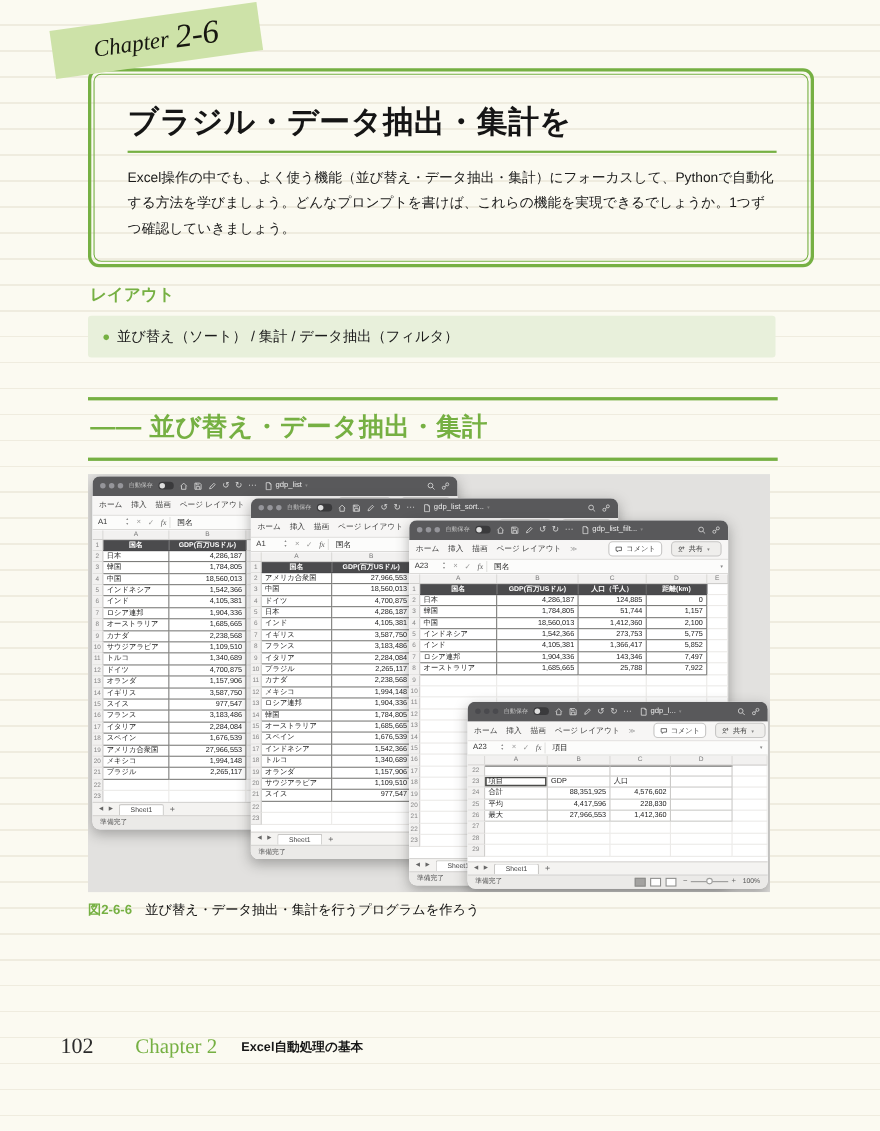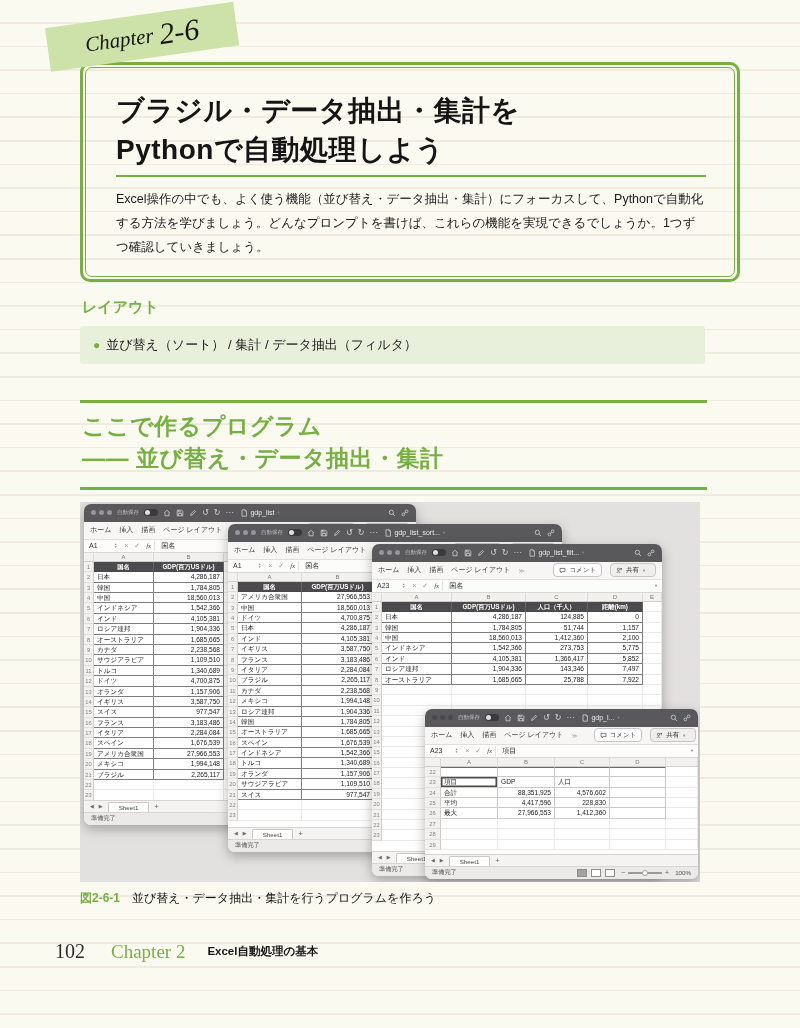--- a/index.html
+++ b/index.html
@@ -43,21 +43,21 @@
   .body-text { margin-top:15px; font-size:12.5px; line-height:1.9; color:#1b1b1b; width:662px; }
 
   
   .figure { position:relative; margin-top:12px; width:620px; height:380px; background:var(--figbg); overflow:hidden; }
   .caption { margin-top:8px; font-size:12px; color:#111; }
   .cap-label { color:var(--accent); font-weight:bold; margin-right:12px; }
 
   
   .footer { position:absolute; left:55px; top:940px; display:flex; align-items:center; }
   .page-num { font-family:"Liberation Serif","DejaVu Serif",serif; font-size:20px; color:#2b2b2b; }
-  .chap { font-family:"Liberation Serif","DejaVu Serif",serif; font-size:19px; color:var(--accent); margin-left:26px; }
+  .chap { font-family:"Liberation Serif","DejaVu Serif",serif; font-size:19px; color:var(--accent); margin-left:38px; }
   .chap-title { font-size:11.5px; color:#161616; margin-left:22px; font-weight:bold; }
 
   
   .xlwin { position:absolute; display:flex; flex-direction:column; background:#fff; border-radius:7px;
            overflow:hidden; box-shadow:0 4px 12px rgba(40,40,40,.35); }
   .titlebar { flex:none; height:18px; background:var(--titlebar); display:flex; align-items:center; padding:0 7px; gap:5px; color:#cfcfcf; }
   .traffic { display:flex; gap:3px; }
   .dot { width:5px; height:5px; border-radius:50%; background:#95959a; }
   .xlwin.front .dot { background:#4a4a4e; }
   .autosave-label { font-size:5.5px; color:#c2c2c2; white-space:nowrap; }
@@ -117,34 +117,32 @@
     <span class="ch-word">Chapter</span>
     <span class="ch-num">2-6</span>
   </div>
 
   <div class="content">
 
     <div class="title-box">
       <div class="title-box-inner">
         <h1 class="page-title">
           <span>ブラジル・データ抽出・集計を</span><br>
-          <span>Pythonで自動処理しよう</span>
         </h1>
         <hr class="green-hr">
         <p class="intro">Excel操作の中でも、よく使う機能（並び替え・データ抽出・集計）にフォーカスして、Pythonで自動化する方法を学びましょう。どんなプロンプトを書けば、これらの機能を実現できるでしょうか。1つずつ確認していきましょう。</p>
       </div>
     </div>
 
     <h2 class="kw-heading">レイアウト</h2>
     <div class="kw-box">
       <span class="kw-bullet">●</span><span>並び替え（ソート） / 集計 / データ抽出（フィルタ）</span>
     </div>
 
     <div class="section-head">
-      <div>ここで作るプログラム</div>
       <div>―― 並び替え・データ抽出・集計</div>
     </div>
 
 
     <div class="figure" id="figure">
         <div class="xlwin" style="left: 4px; top: 2px; width: 332px; height: 321px; z-index: 1;">
           <div class="titlebar">
             <span class="traffic">
               <span class="dot"></span>
               <span class="dot"></span>
@@ -1108,21 +1106,21 @@
                 <span class="zoomknob"></span>
               </span>
               <span class="zsign">+</span>
               <span class="zlabel">100%</span>
             </span>
           </div>
         </div>
       </div>
 
     <div class="caption">
-      <span class="cap-label">図2-6-1</span><span>並び替え・データ抽出・集計を行うプログラムを作ろう</span>
+      <span class="cap-label">図2-6-6</span><span>並び替え・データ抽出・集計を行うプログラムを作ろう</span>
     </div>
 
   </div>
 
   <div class="footer">
     <span class="page-num">102</span>
     <span class="chap">Chapter 2</span>
     <span class="chap-title">Excel自動処理の基本</span>
   </div>
 

